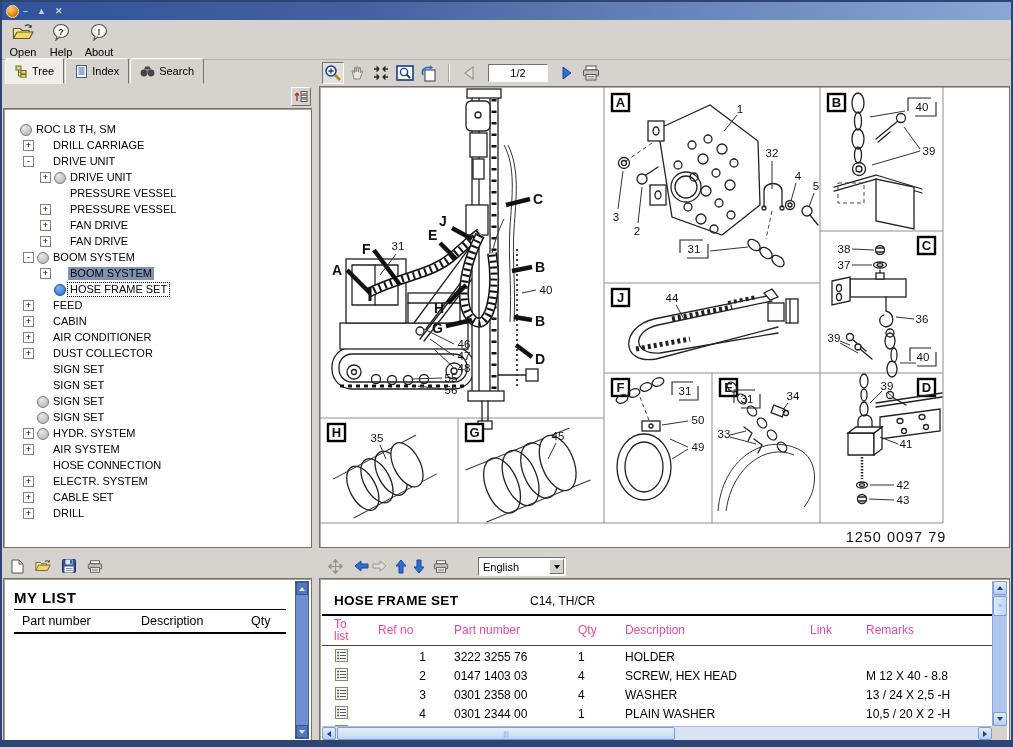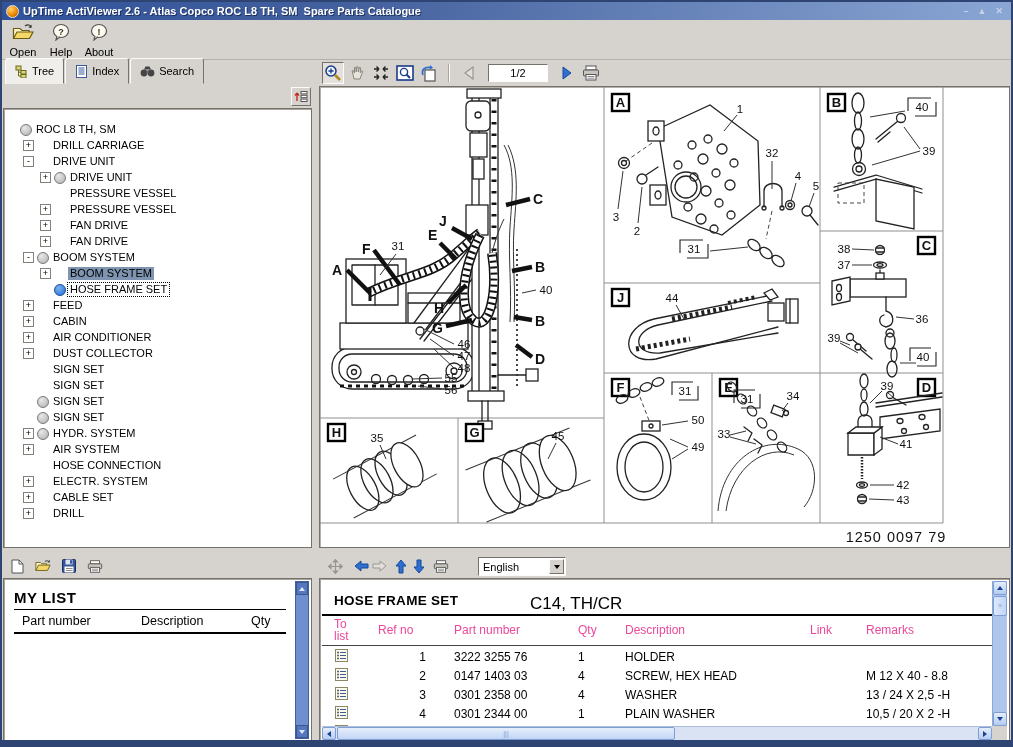--- a/index.html
+++ b/index.html
@@ -89,21 +89,21 @@
   .mlhead{position:absolute;top:35px;font-size:12.5px;}
   .mlrule2{position:absolute;left:10px;top:53px;width:272px;border-top:2.5px solid #000;}
   .blscroll{position:absolute;right:2px;top:2px;width:14px;bottom:2px;background:#6f8fd0;border:1px solid #44619e;}
   .blscroll .cap{position:absolute;left:0;width:100%;height:13px;background:#5577bd;border:1px solid #3a5693;display:flex;align-items:center;justify-content:center;}
   .blscroll .cap.t{top:0;} .blscroll .cap.b{bottom:0;}
   .tri{width:0;height:0;border-left:3px solid transparent;border-right:3px solid transparent;}
   .tri.up{border-bottom:4px solid #dfe8f8;} .tri.dn{border-top:4px solid #dfe8f8;}
   
   .tableregion{position:absolute;left:2px;top:2px;right:17px;bottom:15px;overflow:hidden;font-size:12px;}
   .ptitle{position:absolute;left:12px;top:12px;font-size:13.5px;font-weight:bold;letter-spacing:0.3px;}
-  .pcode{position:absolute;left:208px;top:13px;font-size:17px;text-align:right;}
+  .pcode{position:absolute;left:208px;top:13px;font-size:12px;text-align:right;}
   .prule1{position:absolute;left:0;top:33px;width:100%;border-top:2.5px solid #000;}
   .phead{position:absolute;left:0;top:34px;width:100%;height:31px;border-bottom:1px solid #444;display:grid;
     grid-template-columns:46px 70px 125px 50px 188px 58px auto;align-items:center;color:#ec4899;}
   .prows{position:absolute;left:0;top:66px;width:100%;bottom:0;}
   .prow{display:grid;grid-template-columns:46px 70px 125px 50px 188px 58px auto;align-items:center;height:19px;}
   .pcell{white-space:nowrap;overflow:hidden;}
   .hc1{padding-left:12px;width:34px;line-height:12px;}
   .c-icon{padding-left:13px;}
   .hc2,.c-ref{padding-left:10px;} .c-ref{text-align:right;padding-right:12px;padding-left:0;}
   .hc3,.c-part{padding-left:16px;}
@@ -128,21 +128,20 @@
   .dropbtn .tri.dn{border-top-color:#000;border-left-width:3px;border-right-width:3px;}
   .ibtn{width:18px;height:18px;display:flex;align-items:center;justify-content:center;border:1px solid transparent;}
 </style>
 </head>
 <body>
 
 <div id="window">
 
   <div class="titlebar">
     <span class="titleicon"></span>
-    <span class="titletext">UpTime ActiViewer 2.6 - Atlas Copco ROC L8 TH, SM  Spare Parts Catalogue</span>
     <span class="winctl">
       <span>–</span>
       <span>▲</span>
       <span>✕</span>
     </span>
   </div>
 
   <div class="maintb">
     <div class="tbbtn">
       <span>

